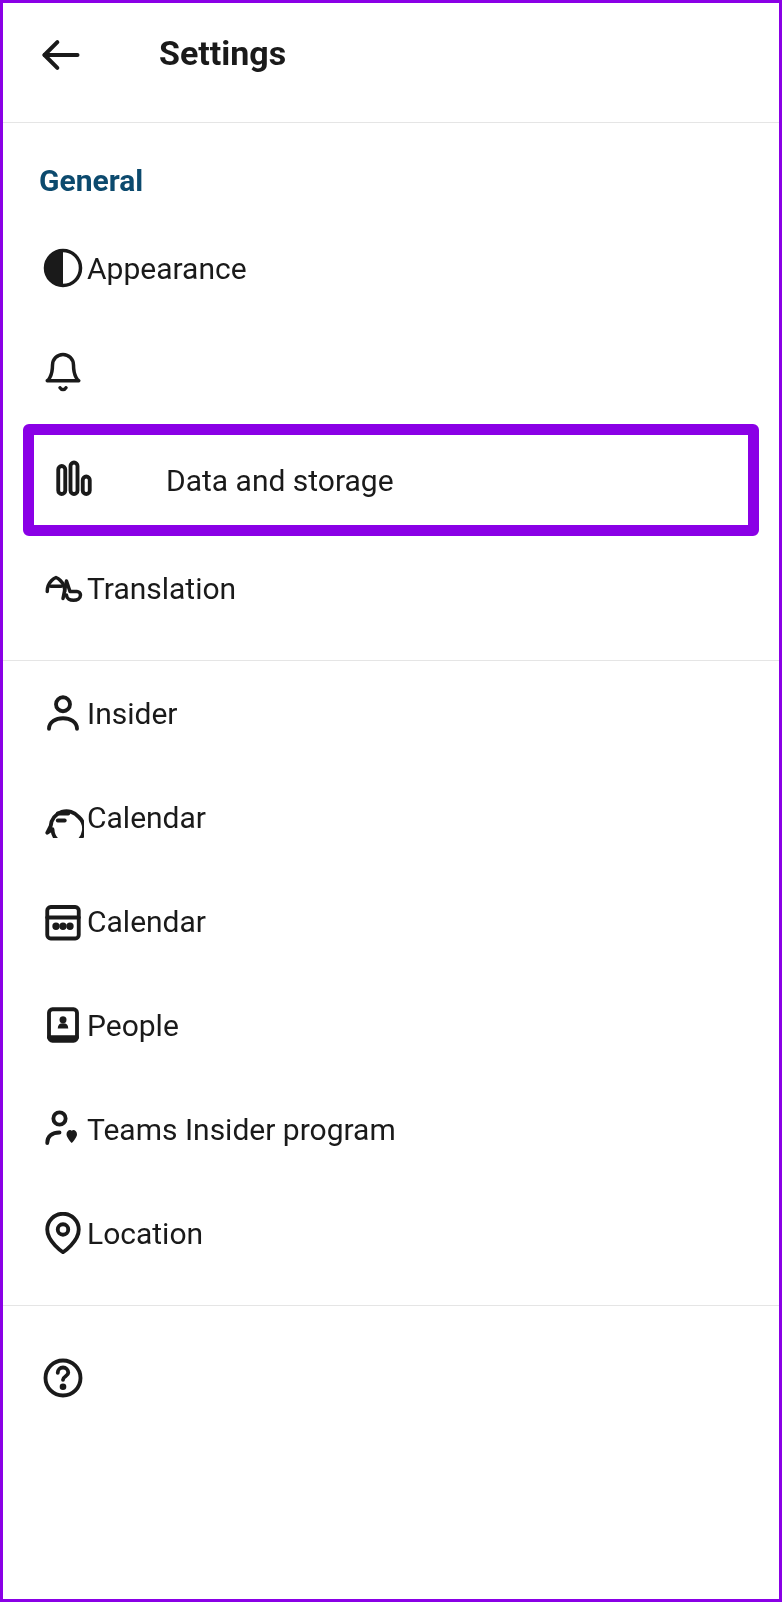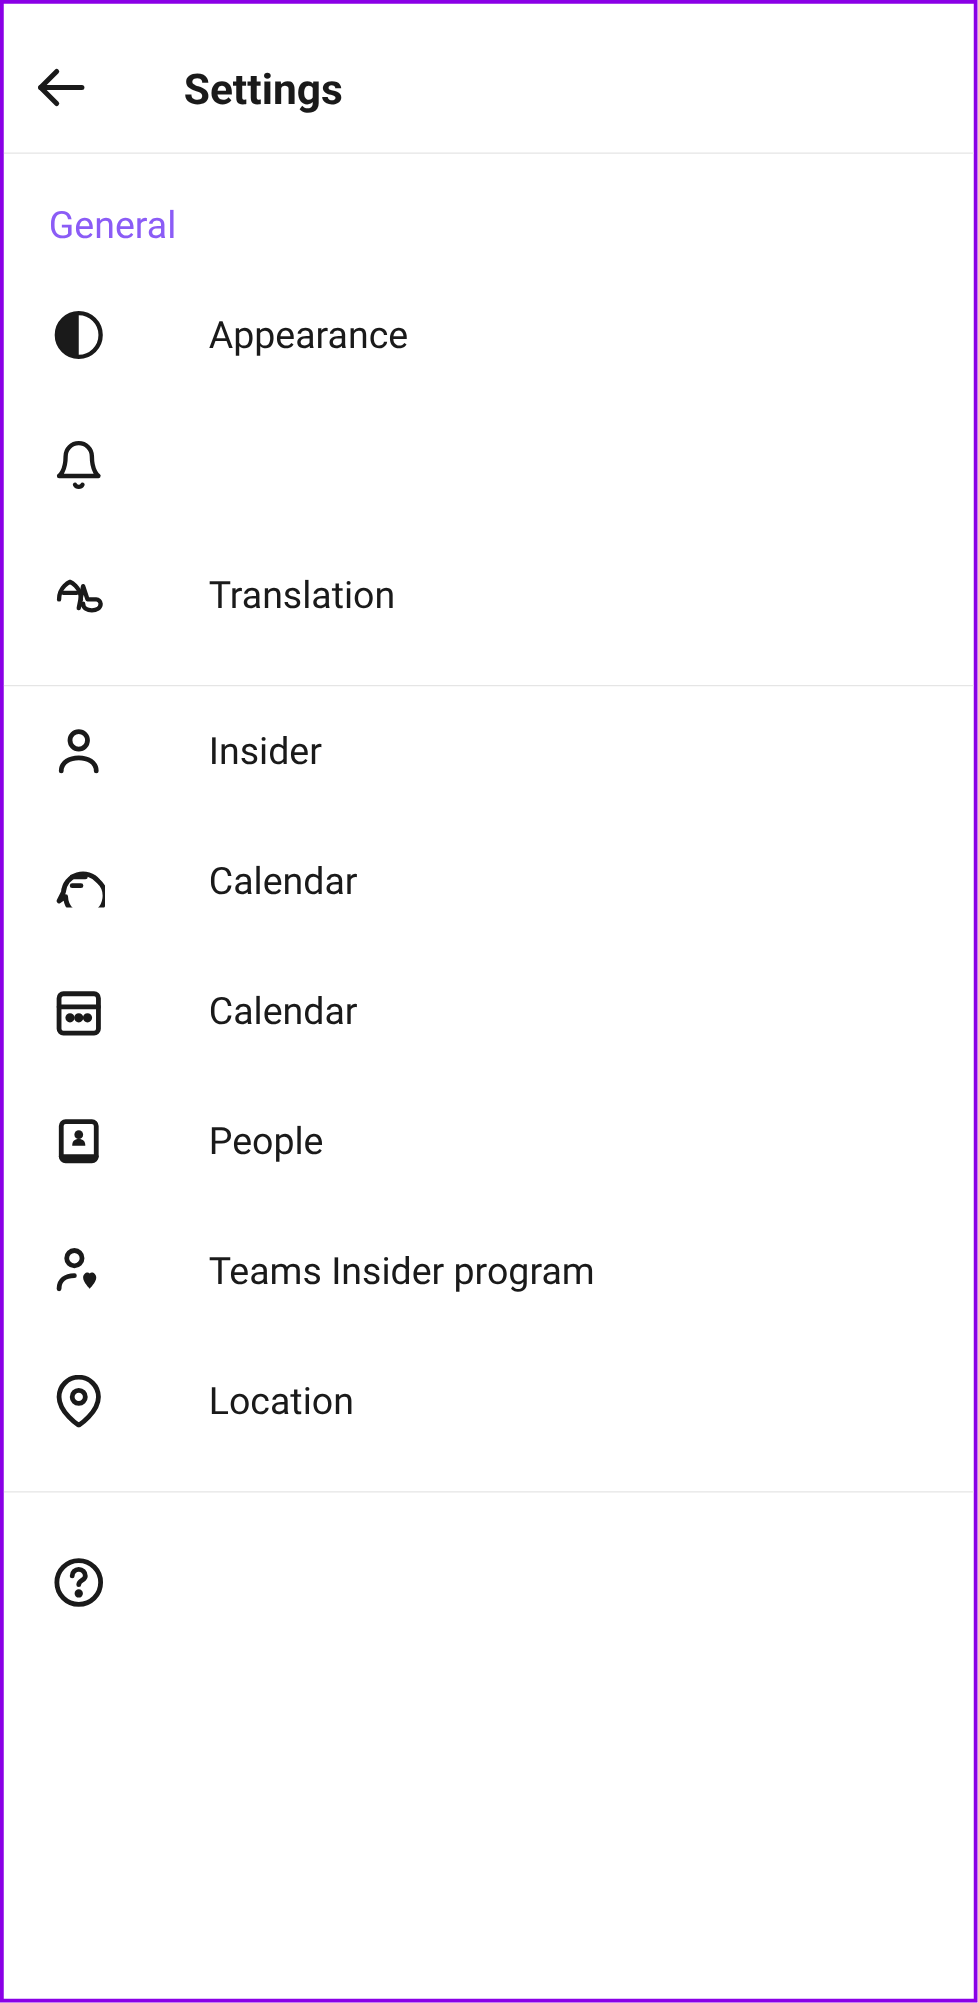--- a/index.html
+++ b/index.html
@@ -10,22 +10,22 @@
     body {
       font-family: -apple-system, BlinkMacSystemFont, 'Segoe UI', Roboto, Arial, sans-serif;
       width: 782px;
       height: 1602px;
       background: #fff;
       border: 3px solid #8a00e6;
       overflow: hidden;
     }
     .header {
       display: flex;
-      align-items: flex-end;
-      padding: 30px 24px;
+      align-items: flex-start;
+      padding: 30px 36px;
       border-bottom: 1px solid #e5e5e5;
       height: 120px;
     }
     .back-button {
       width: 44px;
       height: 44px;
       display: flex;
       align-items: center;
       justify-content: center;
       cursor: pointer;
@@ -34,42 +34,41 @@
       font-size: 34px;
       font-weight: 700;
       color: #1a1a1a;
       margin-left: 76px;
     }
     .section {
       padding: 0;
     }
     .section-header {
       font-size: 30px;
-      font-weight: 400;
-      color: #8b5cf6;
+      font-weight: 700;
+      color: #0c4a6e;
       padding: 40px 36px 18px 36px;
     }
     .menu-item {
       display: flex;
       align-items: center;
       height: 104px;
       padding: 0 36px;
       cursor: pointer;
     }
     .menu-item .icon-wrap {
       width: 48px;
       height: 48px;
       display: flex;
       align-items: center;
       justify-content: center;
     }
     .menu-item .label {
       font-size: 30px;
       color: #1a1a1a;
-      margin-left: 80px;
       font-weight: 400;
     }
     .divider {
       height: 1px;
       background: #e5e5e5;
       margin-top: 20px;
     }
     .highlighted {
       border: 11px solid #8a00e6;
       border-radius: 6px;
@@ -112,20 +111,30 @@
 
   <div class="menu-item">
     <div class="icon-wrap">
       <svg width="42" height="42" viewBox="0 0 24 24" fill="none" stroke-width="2" stroke-linecap="round" stroke-linejoin="round">
         <path d="M6 8a6 6 0 0 1 12 0c0 7 3 9 3 9H3s3-2 3-9"></path>
         <path d="M10.3 21a1.94 1.94 0 0 0 3.4 0"></path>
       </svg>
     </div>
   </div>
 
+  <div class="menu-item highlighted">
+    <div class="icon-wrap">
+      <svg width="42" height="42" viewBox="0 0 24 24" fill="none" stroke-width="2.2" stroke-linecap="round" stroke-linejoin="round">
+        <rect x="3" y="4" width="4" height="16" rx="2"></rect>
+        <rect x="10" y="2" width="4" height="18" rx="2"></rect>
+        <rect x="17" y="10" width="4" height="10" rx="2"></rect>
+      </svg>
+    </div>
+    <div class="label">Data and storage</div>
+  </div>
 
   <div class="menu-item">
     <div class="icon-wrap">
       <svg width="42" height="42" viewBox="0 0 24 24" fill="none" stroke-width="2" stroke-linecap="round" stroke-linejoin="round">
         <path d="M3 14 C3 8 8 6 8 6 C8 6 13 8 13 14"></path>
         <line x1="5" y1="11" x2="11" y2="11"></line>
         <path d="M12 18 L14 8 L16 14 L20 14 C21 14 22 15 22 16 C22 18 20 19 18 19 C16 19 14 18 14 16"></path>
       </svg>
     </div>
     <div class="label">Translation</div>

